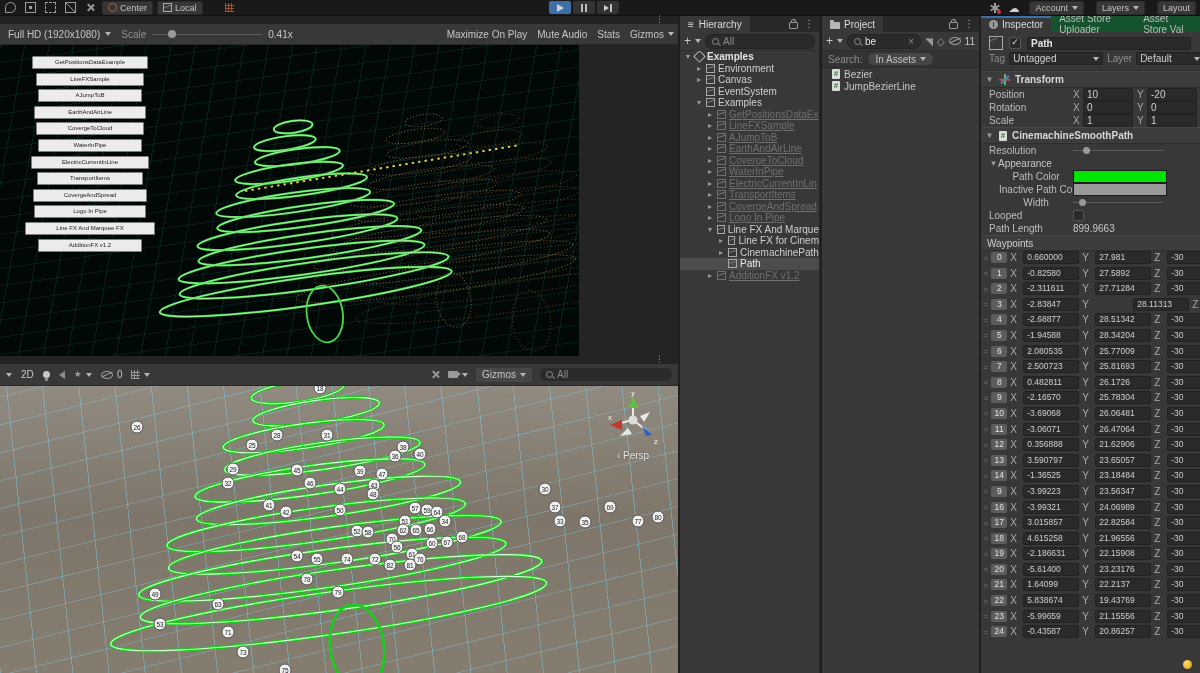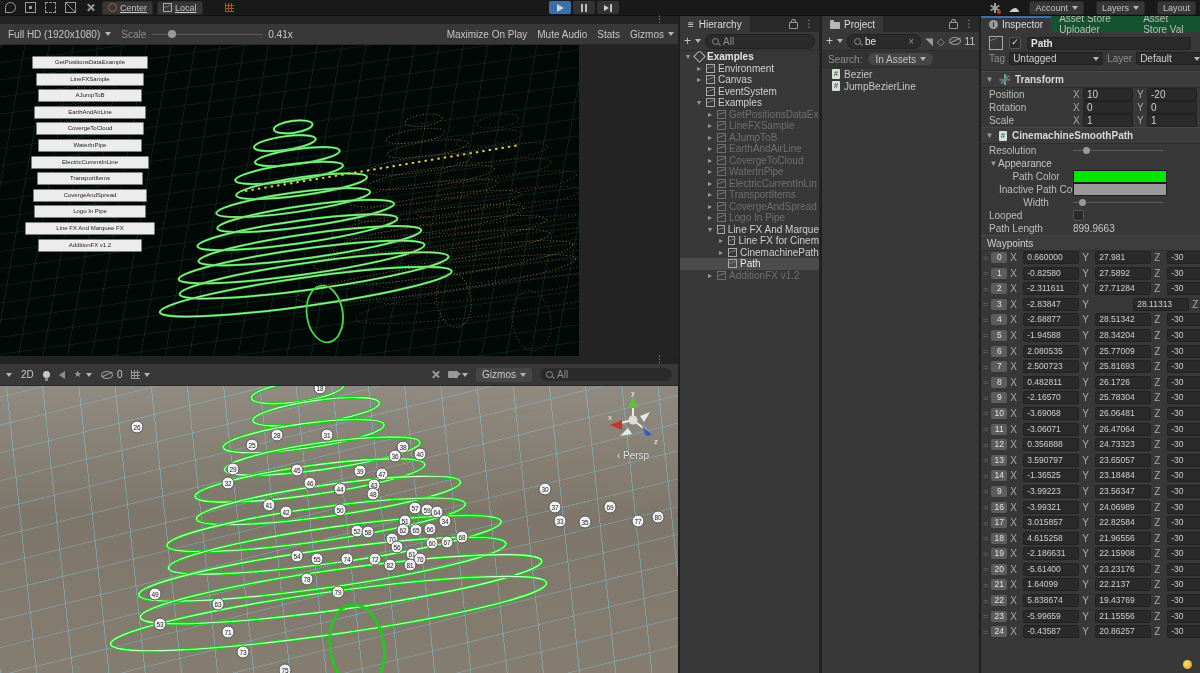--- a/index.html
+++ b/index.html
@@ -2,21 +2,21 @@
 <html><head>
 <meta charset="utf-8">
 <style>
   html,body{margin:0;padding:0;background:#1a1a1a;}
   #root{position:relative;width:1200px;height:673px;background:#282828;overflow:hidden;
         font-family:"Liberation Sans",sans-serif;color:#c7c7c7;font-size:10px;
         -webkit-font-smoothing:antialiased;}
   .abs{position:absolute;}
   
   #topbar{position:absolute;left:0;top:0;width:1200px;height:15px;background:#191919;border-bottom:1px solid #111;
-          display:flex;align-items:center;text-decoration:underline;}
+          display:flex;align-items:center;}
   .tool{width:18px;height:13px;margin:0 1px;display:flex;align-items:center;justify-content:center;border-radius:2px;}
   .tool .shp{display:block;}
   .tb-btn{height:12px;background:#373737;border:1px solid #2a2a2a;border-radius:2px;color:#c2c2c2;
           display:flex;align-items:center;padding:0 5px;margin:0 2px;font-size:9px;gap:3px;}
   .playbtn{width:22px;height:13px;background:#333;border-radius:2px;margin:0 1px;display:flex;align-items:center;justify-content:center;}
   .playbtn.on{background:#3d6ea5;}
   .tri{width:0;height:0;border-left:7px solid #cfcfcf;border-top:4px solid transparent;border-bottom:4px solid transparent;}
   .bar2{display:flex;gap:2px;}.bar2 i{width:2px;height:8px;background:#bdbdbd;}
   .steppair{display:flex;align-items:center;gap:1px;}
   .steppair i{width:2px;height:8px;background:#bdbdbd;}
@@ -110,21 +110,21 @@
   .searchfield{flex:1;height:13px;background:#2b2b2b;border:1px solid #232323;border-radius:7px;
                display:flex;align-items:center;gap:4px;padding:0 6px;color:#8d8d8d;min-width:0;}
   .plus{color:#c7c7c7;font-size:12px;line-height:12px;}
   
   .hrow{height:11.5px;display:flex;align-items:center;gap:3px;padding-left:4px;white-space:nowrap;overflow:hidden;}
   .hrow .arr{width:8px;color:#9a9a9a;font-size:8px;text-align:center;flex:none;}
   .hrow.sel{background:#4c4c4c;}
   .hrow .lbl{font-size:10px;}
   .st-scene .lbl{font-weight:bold;color:#e2e2e2;}
   .st-active .lbl{color:#cfcfcf;}
-  .st-inactive .lbl{color:#6f6f6f;}
+  .st-inactive .lbl{color:#6f6f6f;text-decoration:underline;}
   .st-inactive .i-cube{border-color:#6f6f6f;}
   .st-selected .lbl{color:#e8e8e8;}
   
   .filterrow{height:16px;background:#333;display:flex;align-items:center;gap:6px;padding:0 6px;border-bottom:1px solid #2c2c2c;}
   .pill{height:12px;background:#464646;border-radius:6px;display:flex;align-items:center;gap:4px;padding:0 7px;color:#c2c2c2;}
   .prow{height:12px;display:flex;align-items:center;gap:4px;padding-left:10px;}
   
   #inspector{font-size:10px;}
   .irow{display:flex;align-items:center;height:13px;padding-left:8px;white-space:nowrap;overflow:hidden;}
   .irow .flabel{width:84px;flex:none;color:#bdbdbd;}
@@ -895,21 +895,21 @@
           <span class="field wp-field" style="width: 48px;">26.47064</span>
           <span class="axis-l">Z</span>
           <span class="field wp-field" style="width: 34px;">-30</span>
         </div>
         <div class="wp-row">
           <span class="i-handle">=</span>
           <span class="wp-idx">12</span>
           <span class="axis-l">X</span>
           <span class="field wp-field" style="width: 48px;">0.356888</span>
           <span class="axis-l">Y</span>
-          <span class="field wp-field" style="width: 48px;">24.73323</span>
+          <span class="field wp-field" style="width: 48px;">21.62906</span>
           <span class="axis-l">Z</span>
           <span class="field wp-field" style="width: 34px;">-30</span>
         </div>
         <div class="wp-row">
           <span class="i-handle">=</span>
           <span class="wp-idx">13</span>
           <span class="axis-l">X</span>
           <span class="field wp-field" style="width: 48px;">3.590797</span>
           <span class="axis-l">Y</span>
           <span class="field wp-field" style="width: 48px;">23.65057</span>

